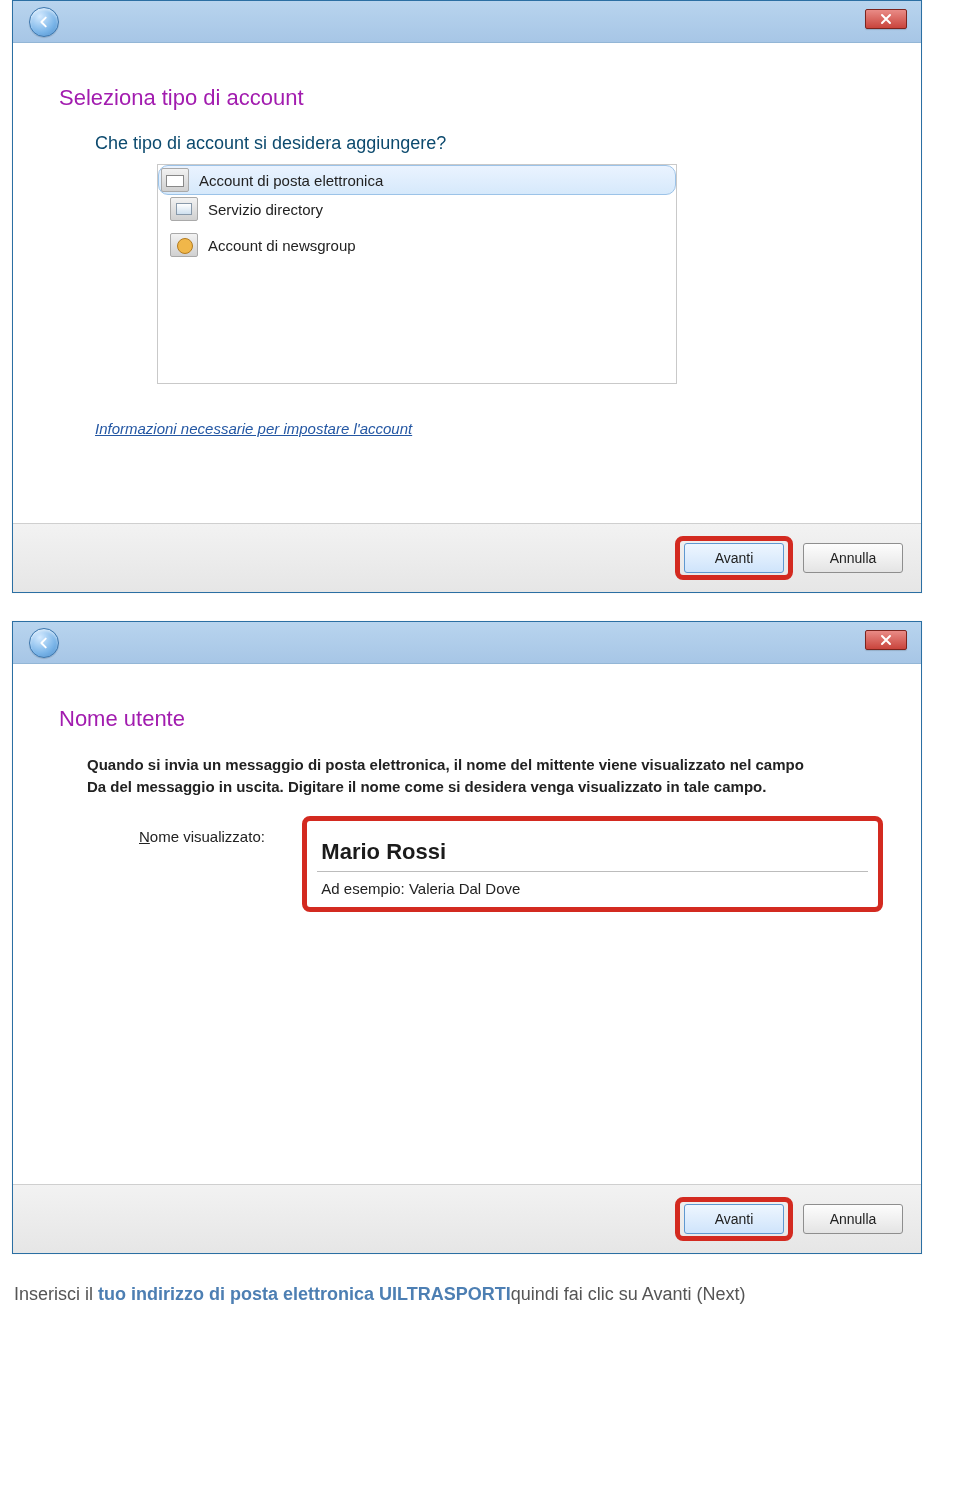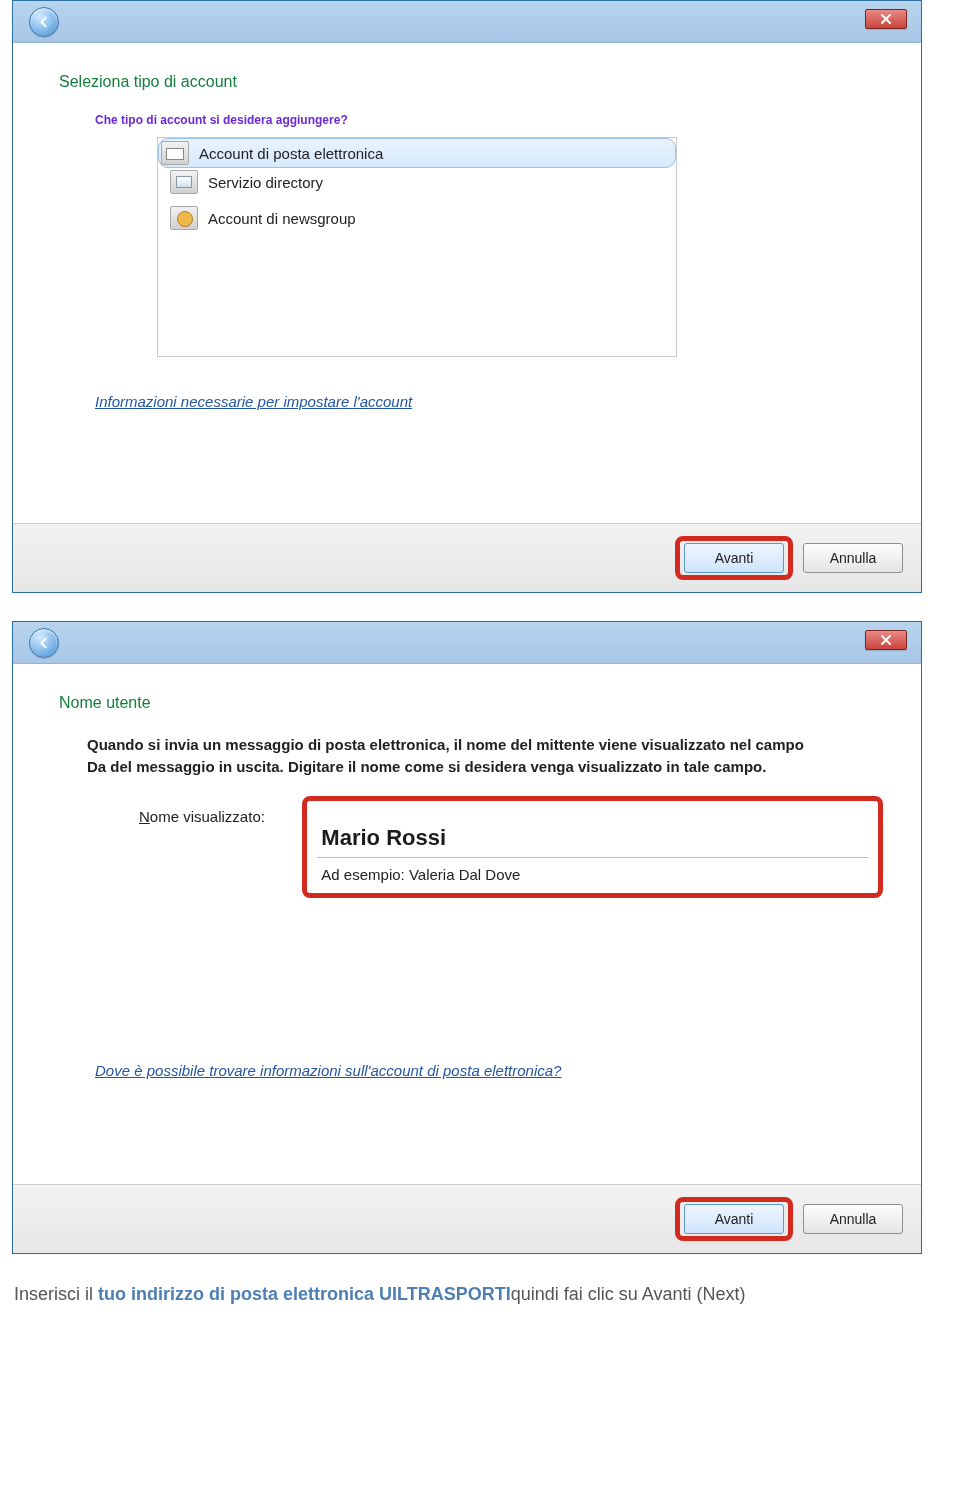--- a/index.html
+++ b/index.html
@@ -69,29 +69,29 @@
     box-shadow: 0 1px 1px rgba(0,0,0,.15);
   }
   .close-btn svg { width: 12px; height: 12px; }
 
   .wiz-body {
     padding: 22px 38px 8px 46px;
     min-height: 480px;
     background: #fff;
   }
   .wiz-title {
-    color: #15803d;
-    font-size: 16px;
+    color: #a21caf;
+    font-size: 22px;
     font-weight: 400;
-    margin: 8px 0 22px 0;
+    margin: 20px 0 22px 0;
   }
   .wiz-question {
-    font-size: 12px;
-    font-weight: 700;
-    color: #6d28d9;
+    font-size: 18px;
+    font-weight: 400;
+    color: #0c4a6e;
     margin: 0 0 10px 36px;
   }
 
   .option-pane {
     margin: 8px 0 18px 98px;
     width: 520px;
     border: 1px solid #c9c9c9;
     background: #fff;
     padding: 4px 4px 120px 4px;
   }
@@ -187,21 +187,21 @@
   }
   .form-label {
     width: 170px;
     font-size: 15px;
     color: #222;
     padding-top: 12px;
   }
   .name-box {
     border: 5px solid #d32a20;
     border-radius: 8px;
-    padding: 20px 10px 10px 10px;
+    padding: 14px 10px 10px 10px;
     width: 603px;
   }
   .name-input {
     width: 100%;
     border: none;
     border-bottom: 1px solid #bcbcbc;
     font-size: 22px;
     font-weight: 700;
     color: #1b1b1b;
     padding: 4px 4px 6px 4px;
@@ -310,21 +310,20 @@
       <div class="form-row">
         <div class="form-label">
           <span style="text-decoration:underline">N</span><span>ome visualizzato:</span>
         </div>
         <div class="name-box">
           <input class="name-input" type="text" value="Mario Rossi" style="">
           <div class="name-example">Ad esempio: Valeria Dal Dove</div>
         </div>
       </div>
 
-      <a class="help-link" href="#" style="margin-top:160px;">Dove è possibile trovare informazioni sull'account di posta elettronica?</a>
     </div>
     <div class="wiz-footer">
       <span class="hl-red-inline">
         <button class="btn default">Avanti</button>
       </span>
       <button class="btn">Annulla</button>
     </div>
   </div>
 
   <p class="instr">

